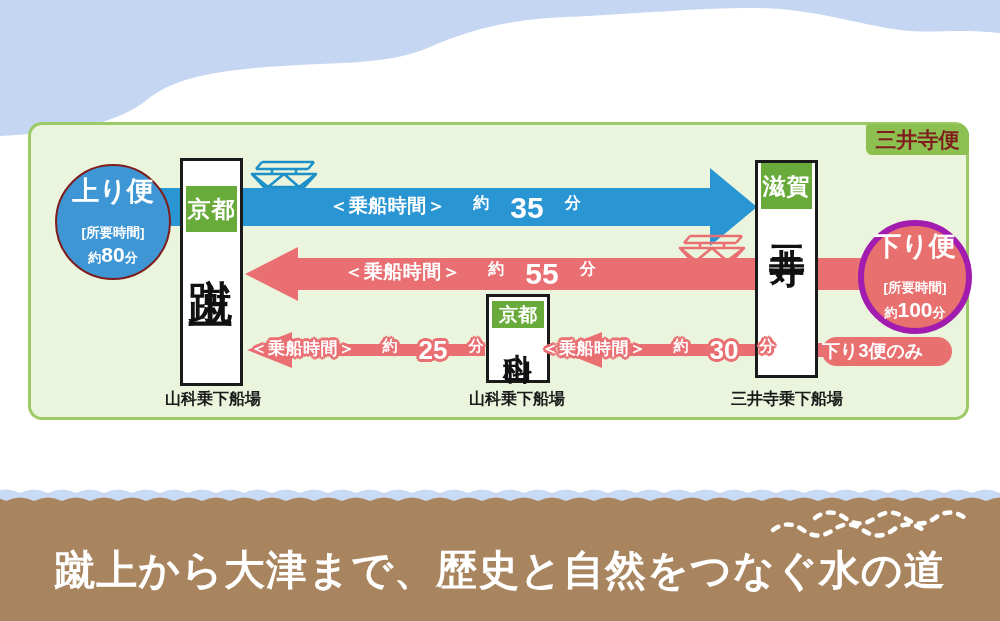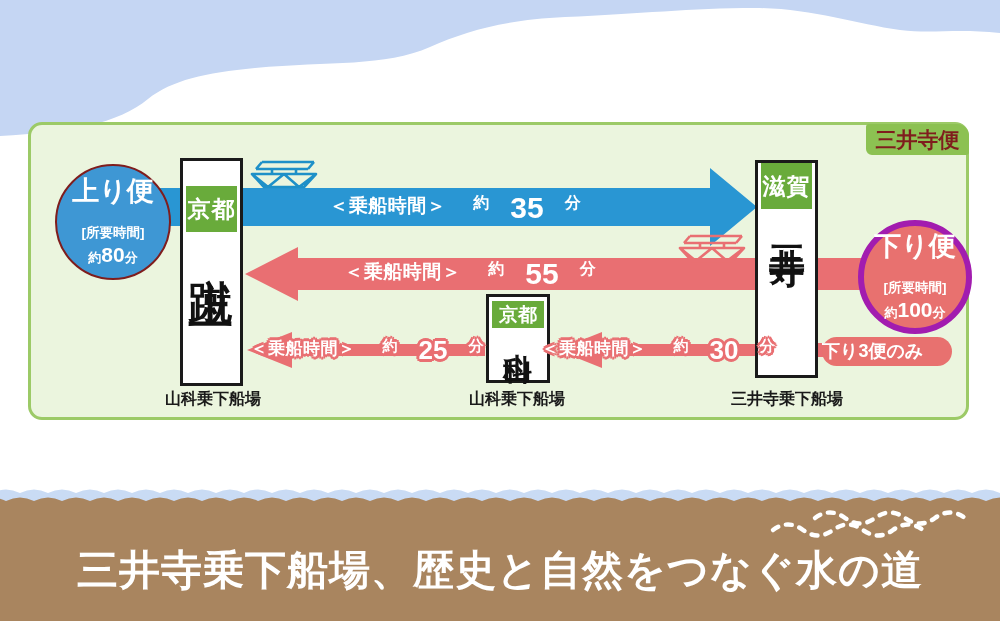--- a/index.html
+++ b/index.html
@@ -179,15 +179,15 @@
   </svg>
   <div class="earth"></div>
 
   <svg class="overlay" style="top:505px; left:760px;" width="220" height="36">
     <g stroke="#fff" stroke-width="4.5" fill="none" stroke-linecap="round" stroke-dasharray="6 8">
       <path d="M55,13 q15,-11 30,0 t30,0 t30,0 t30,0 t30,0"></path>
       <path d="M13,25 q15,-11 30,0 t30,0 t30,0 t30,0 t30,0"></path>
     </g>
   </svg>
 
-  <div class="headline">三井寺乗下船場、歴史と自然をつなぐ水の道</div>
+  <div class="headline">蹴上から大津まで、歴史と自然をつなぐ水の道</div>
 
 </div>
 
 </body></html>

